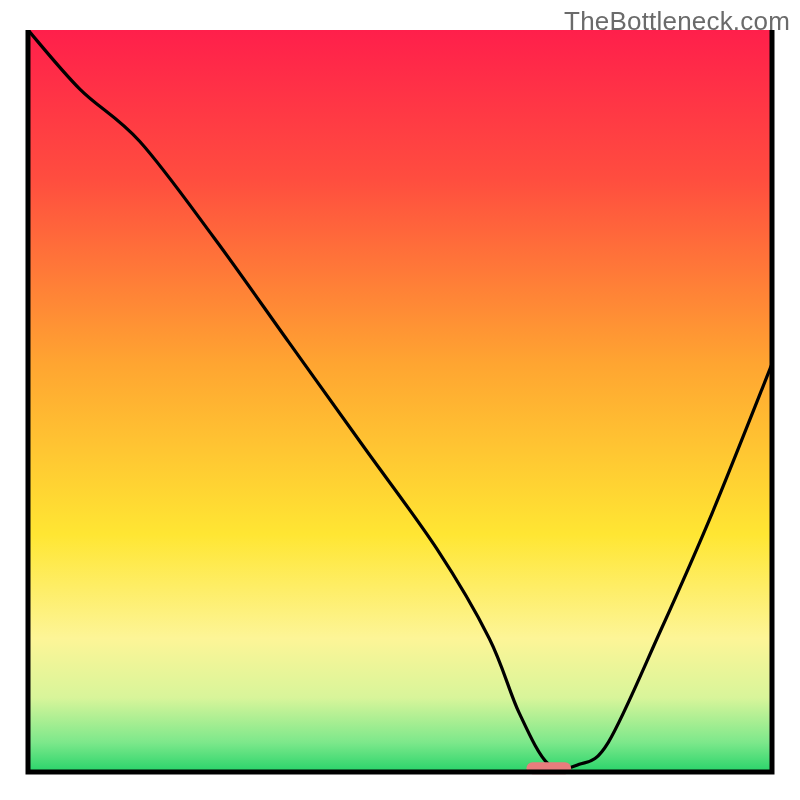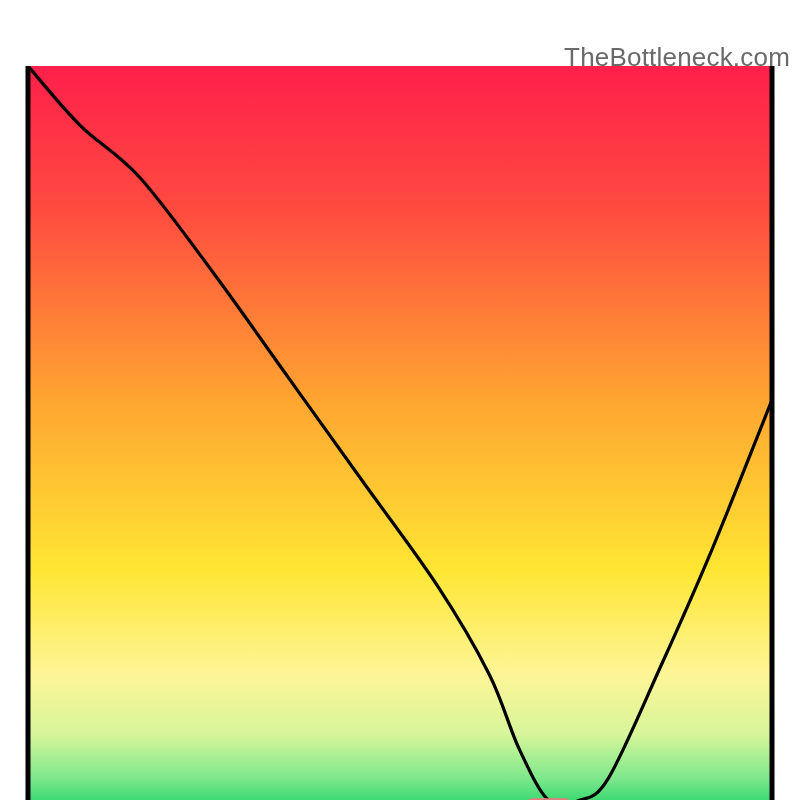--- a/index.html
+++ b/index.html
@@ -7,21 +7,20 @@
     padding: 0;
     width: 800px;
     height: 800px;
     background: #ffffff;
     font-family: Arial, Helvetica, sans-serif;
   }
   .chart-container {
     position: relative;
     width: 800px;
     height: 728px;
-    margin-top: 36px;
   }
   .watermark {
     position: absolute;
     top: 6px;
     right: 10px;
     font-size: 26px;
     font-weight: 500;
     color: #6a6a6a;
     letter-spacing: 0.2px;
     z-index: 5;

